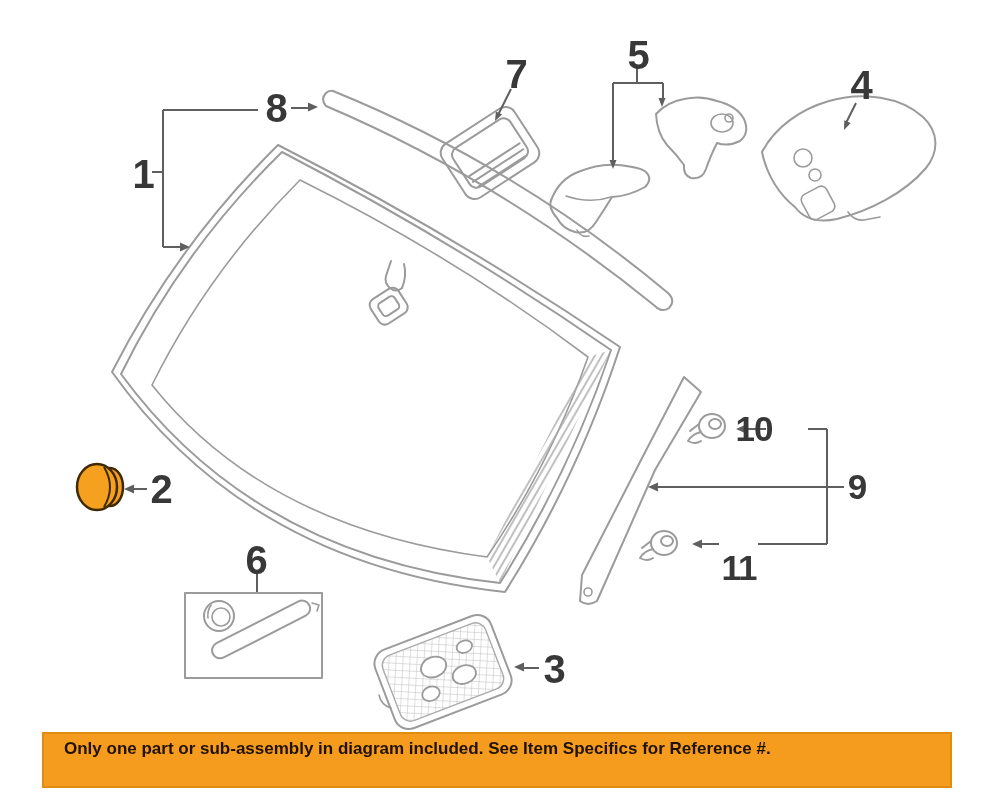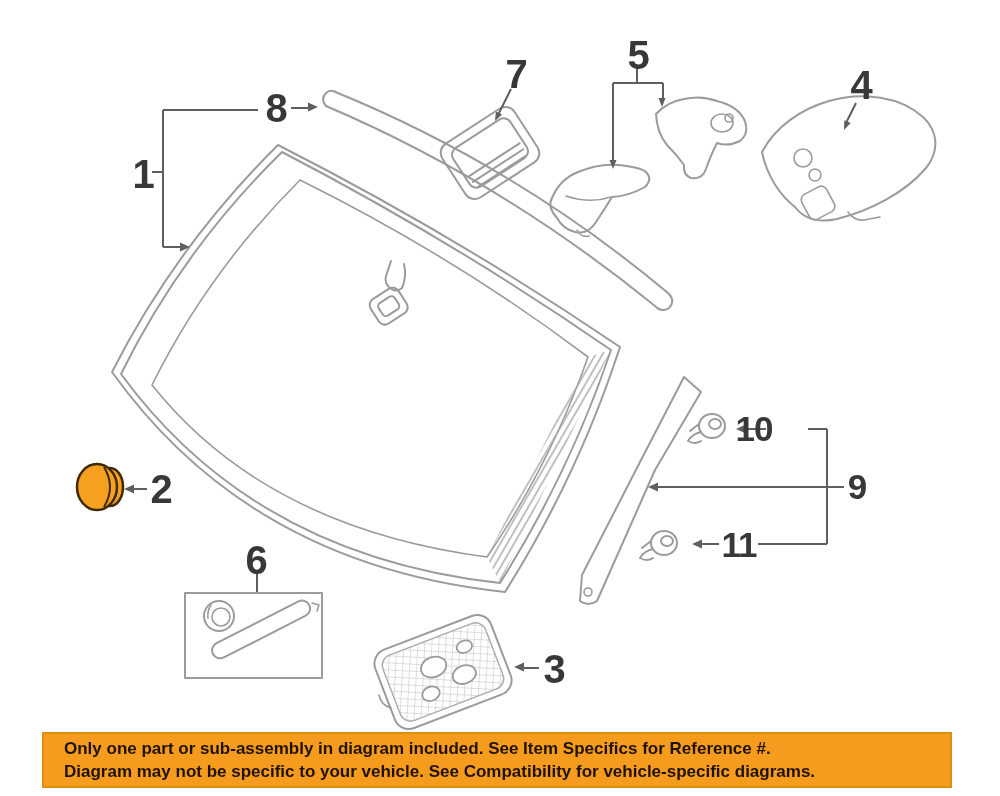--- a/index.html
+++ b/index.html
@@ -164,20 +164,19 @@
   <div class="label" style="left:143px;top:174px">1</div>
   <div class="label" style="left:161px;top:489px">2</div>
   <div class="label" style="left:554px;top:669px">3</div>
   <div class="label" style="left:861px;top:85px">4</div>
   <div class="label" style="left:638px;top:55px">5</div>
   <div class="label" style="left:256px;top:560px">6</div>
   <div class="label" style="left:516px;top:74px">7</div>
   <div class="label" style="left:276px;top:108px">8</div>
   <div class="label small" style="left:857px;top:486px">9</div>
   <div class="label small" style="left:754px;top:428px">10</div>
-  <div class="label small" style="left:739px;top:544px">11</div>
+  <div class="label small" style="left:739px;top:567px">11</div>
 
   <div class="banner">
     <div>Only one part or sub-assembly in diagram included. See Item Specifics for Reference #.</div>
-    <div>Diagram may not be specific to your vehicle. See Compatibility for vehicle-specific diagrams.</div>
   </div>
 
 </div>
 
 </body></html>

